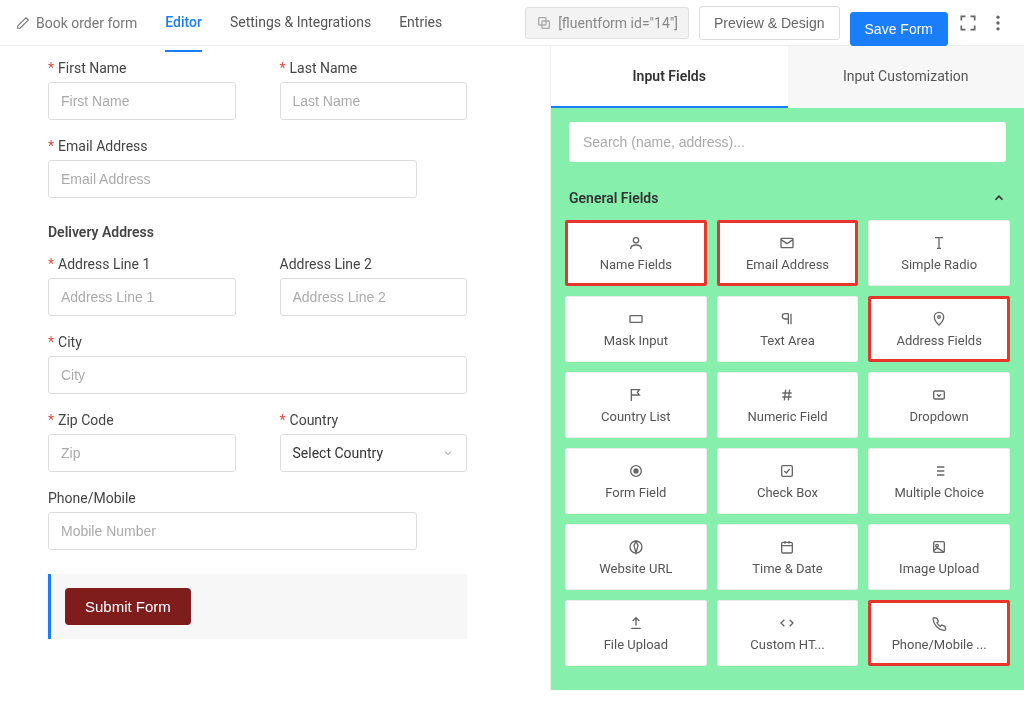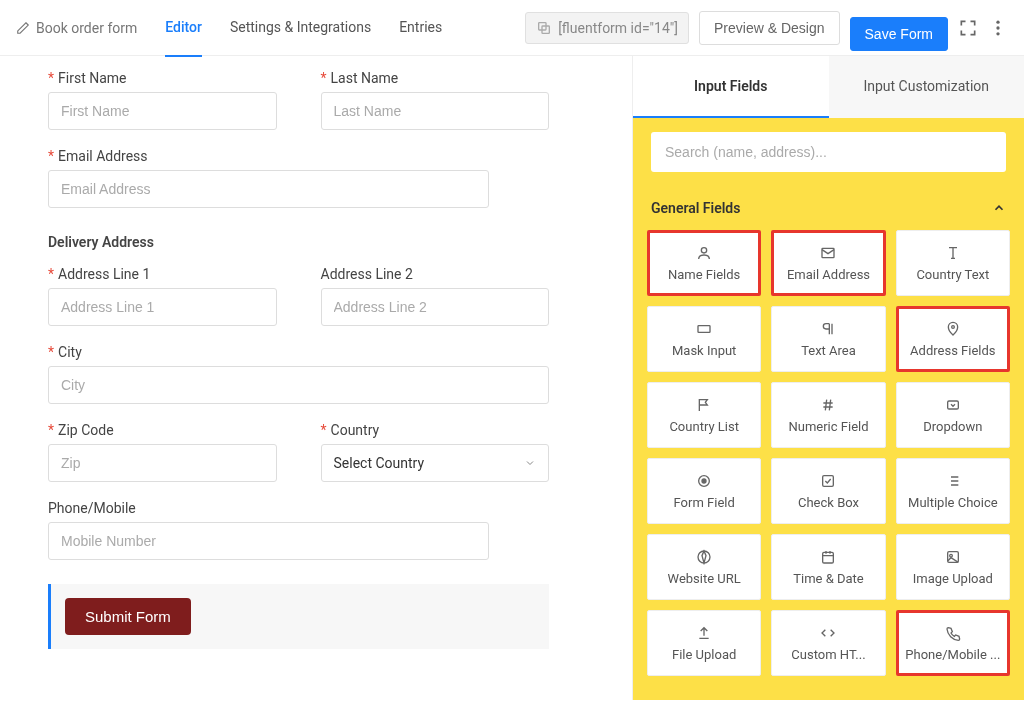--- a/index.html
+++ b/index.html
@@ -1,32 +1,32 @@
 <!DOCTYPE html>
 <html><head>
 <meta charset="utf-8">
 <style>
 * { box-sizing: border-box; margin: 0; padding: 0; }
 body { font-family: -apple-system, BlinkMacSystemFont, "Segoe UI", Roboto, sans-serif; color: #333; background: #fff; width: 1024px; height: 702px; overflow: hidden; }
 
-.topbar { display: flex; align-items: center; height: 56px; border-bottom: 1px solid #eee; padding: 0 16px; gap: 28px; }
+.topbar { display: flex; align-items: center; height: 46px; border-bottom: 1px solid #eee; padding: 0 16px; gap: 28px; }
 .form-title { display: flex; align-items: center; gap: 6px; color: #777; font-size: 14px; }
 .form-title svg { width: 14px; height: 14px; }
 .tabs { display: flex; gap: 28px; }
 .tab { font-size: 14px; color: #555; padding: 20px 0; cursor: pointer; }
 .tab.active { color: #1a7efb; border-bottom: 2px solid #1a7efb; font-weight: 500; }
 .topbar-right { margin-left: auto; display: flex; align-items: center; gap: 10px; }
 .shortcode-box { display: flex; align-items: center; gap: 6px; background: #f3f3f3; border: 1px solid #e0e0e0; border-radius: 3px; padding: 7px 10px; color: #888; font-size: 14px; }
 .btn { border: 1px solid #ddd; background: #fff; color: #666; padding: 8px 14px; border-radius: 3px; font-size: 14px; cursor: pointer; }
 .btn.primary { background: #1a7efb; border-color: #1a7efb; color: #fff; margin-top: 12px; }
 .icon-btn { color: #666; cursor: pointer; display: flex; align-items: center; }
 
 .main { display: flex; height: calc(100% - 58px); }
 .canvas { flex: 1; padding: 14px 48px 0 48px; overflow-y: auto; }
-.sidebar { width: 392px; background: #fde047; border-left: 1px solid #eee; display: flex; flex-direction: column; overflow-y: auto; margin-left: 35px; }
+.sidebar { width: 474px; background: #86efac; border-left: 1px solid #eee; display: flex; flex-direction: column; overflow-y: auto; margin-left: 35px; }
 
 .form-row { display: flex; gap: 44px; }
 .form-col { flex: 1; }
 .field-label { font-size: 14px; color: #444; margin-bottom: 6px; display: block; }
 .field-label .req { color: #e74c3c; margin-right: 4px; }
 .text-input { width: 100%; border: 1px solid #ddd; border-radius: 3px; padding: 10px 12px; font-size: 14px; color: #333; margin-bottom: 18px; }
 .text-input::placeholder { color: #aaa; }
 .section-heading { font-size: 14px; color: #444; font-weight: 600; margin: 8px 0 16px 0; }
 .submit-wrap { border-left: 3px solid #1a7efb; background: #f7f7f7; padding: 14px; margin-top: 6px; }
 .submit-btn { background: #7f1d1d; color: #fff; border: none; padding: 10px 20px; font-size: 15px; border-radius: 4px; cursor: pointer; }
@@ -164,21 +164,21 @@
           <svg viewBox="0 0 24 24" fill="none" stroke="currentColor" stroke-width="2">
             <rect x="3" y="5" width="18" height="14" rx="1"></rect>
             <path d="M3 7l9 6 9-6"></path>
           </svg>
           <span class="tile-label">Email Address</span>
         </div>
       <div class="field-tile">
           <svg viewBox="0 0 24 24" fill="none" stroke="currentColor" stroke-width="2">
             <path d="M6 4h12M12 4v16M9 20h6"></path>
           </svg>
-          <span class="tile-label">Country Text</span>
+          <span class="tile-label">Simple Radio</span>
         </div>
       <div class="field-tile">
           <svg viewBox="0 0 24 24" fill="none" stroke="currentColor" stroke-width="2">
             <rect x="3" y="7" width="18" height="10" rx="1"></rect>
           </svg>
           <span class="tile-label">Mask Input</span>
         </div>
       <div class="field-tile">
           <svg viewBox="0 0 24 24" fill="none" stroke="currentColor" stroke-width="2">
             <path d="M14 4v16M18 4v16M14 4H9a4 4 0 100 8h5"></path>

